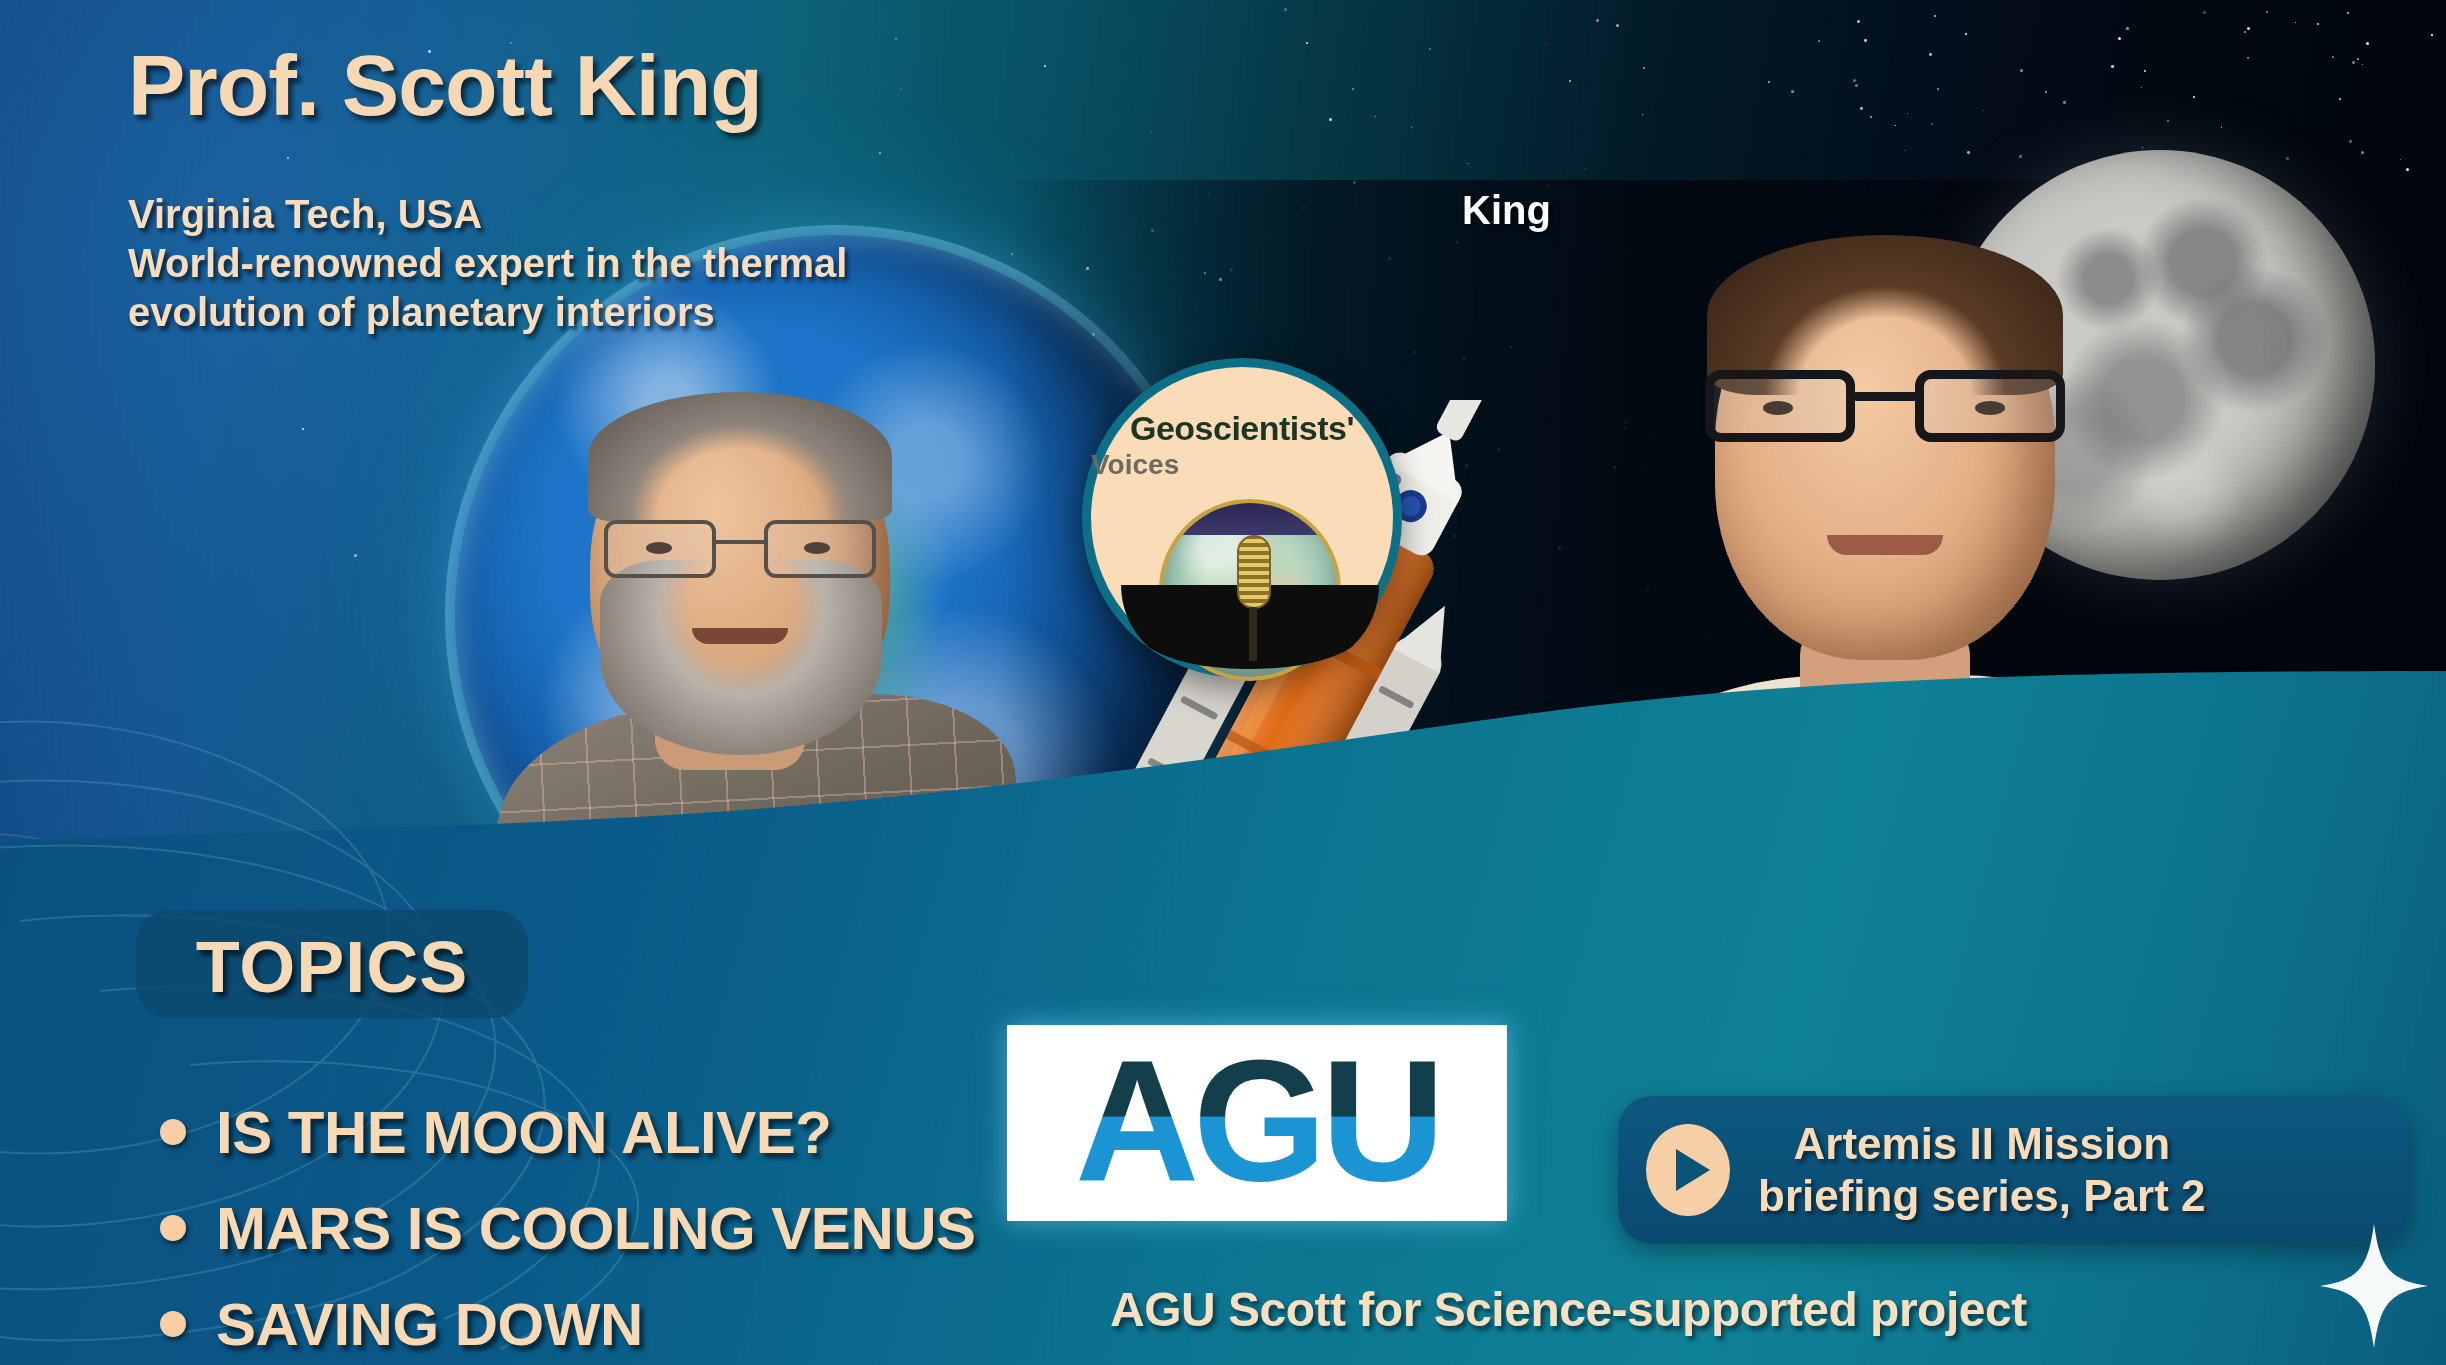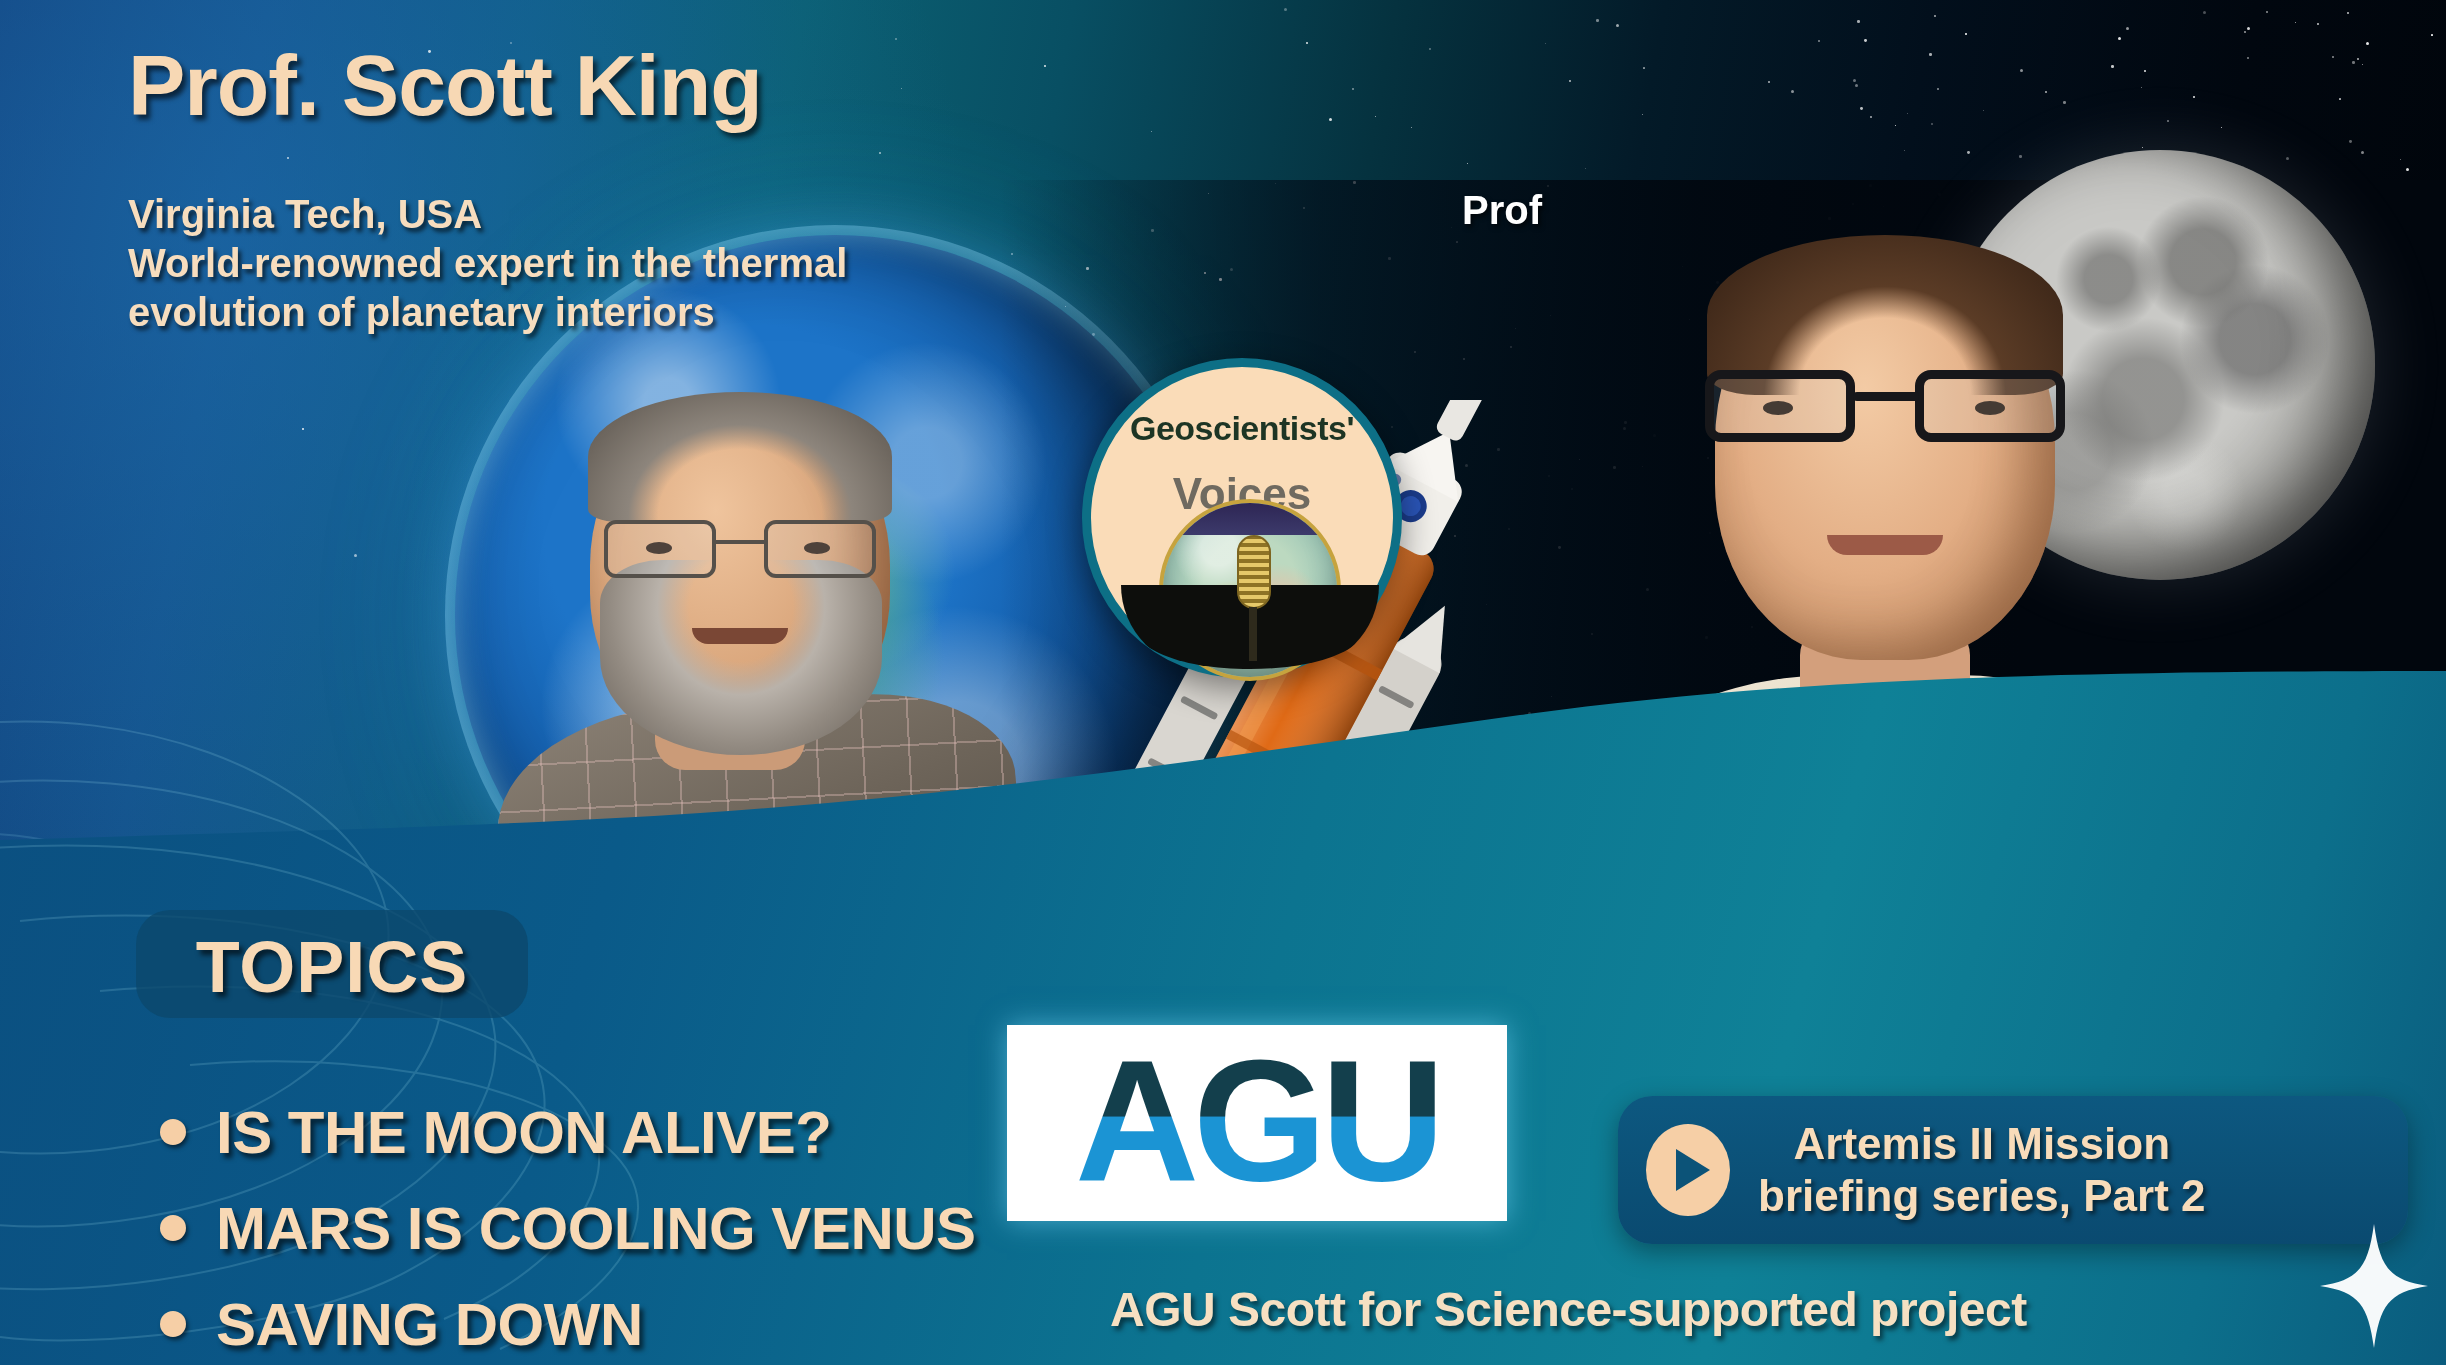--- a/index.html
+++ b/index.html
@@ -191,22 +191,22 @@
     position:absolute; left:1082px; top:358px; width:320px; height:320px;
     border-radius:50%; background:#fadcb8;
     border:9px solid #0d6f86;
     box-shadow:0 10px 34px rgba(0,0,0,.45);
   }
   .badge-t1{
     position:absolute; top:42px; left:0; right:0; text-align:center;
     font-size:34px; font-weight:bold; color:#1d3524; letter-spacing:-.5px;
   }
   .badge-t2{
-    position:absolute; top:82px; left:0; right:0; text-align:center;
-    font-size:44px; font-weight:bold; color:#6f6a60;margin-top:20px;
+    position:absolute; top:82px; left:0; right:0; 
+    font-size:28px; font-weight:bold; color:#6f6a60;
   }
   .badge-globe{
     position:absolute; left:68px; top:132px; width:182px; height:182px; border-radius:50%;
     background:
       radial-gradient(circle at 32% 26%, rgba(255,255,255,.55) 0 10%, rgba(255,255,255,0) 26%),
       radial-gradient(circle at 66% 62%, rgba(255,180,150,.45) 0 13%, rgba(255,180,150,0) 30%),
       radial-gradient(circle at 40% 70%, rgba(255,190,60,.50) 0 11%, rgba(255,190,60,0) 28%),
       radial-gradient(circle at 50% 46%, #bcd9c0 0 36%, #9fc7b6 62%, #7fae9e 86%, #5e8b7d 100%);
     border:4px solid #c6a33e;
     box-shadow: inset 0 -16px 26px rgba(0,0,0,.25);
@@ -841,21 +841,21 @@
       <path d="M100,326 C290,308 486,344 566,422 C646,500 572,598 444,654"></path>
       <path d="M190,400 C346,386 520,412 602,478 C684,544 616,630 500,684"></path>
     </g>
   </svg>
 
   <div class="speaker-name">Prof. Scott King</div>
   <div class="speaker-sub">Virginia Tech, USA
 World-renowned expert in the thermal
 evolution of planetary interiors</div>
 
-  <div class="host-role">Prof</div>
+  <div class="host-role">King</div>
 
   <div class="badge">
     <div class="badge-t1">Geoscientists'</div>
     <div class="badge-t2">Voices</div>
     <div class="badge-globe">
       <div class="badge-cap"></div>
     </div>
     <div class="badge-arc"></div>
     <div class="mic"></div>
     <div class="mic-stem"></div>

